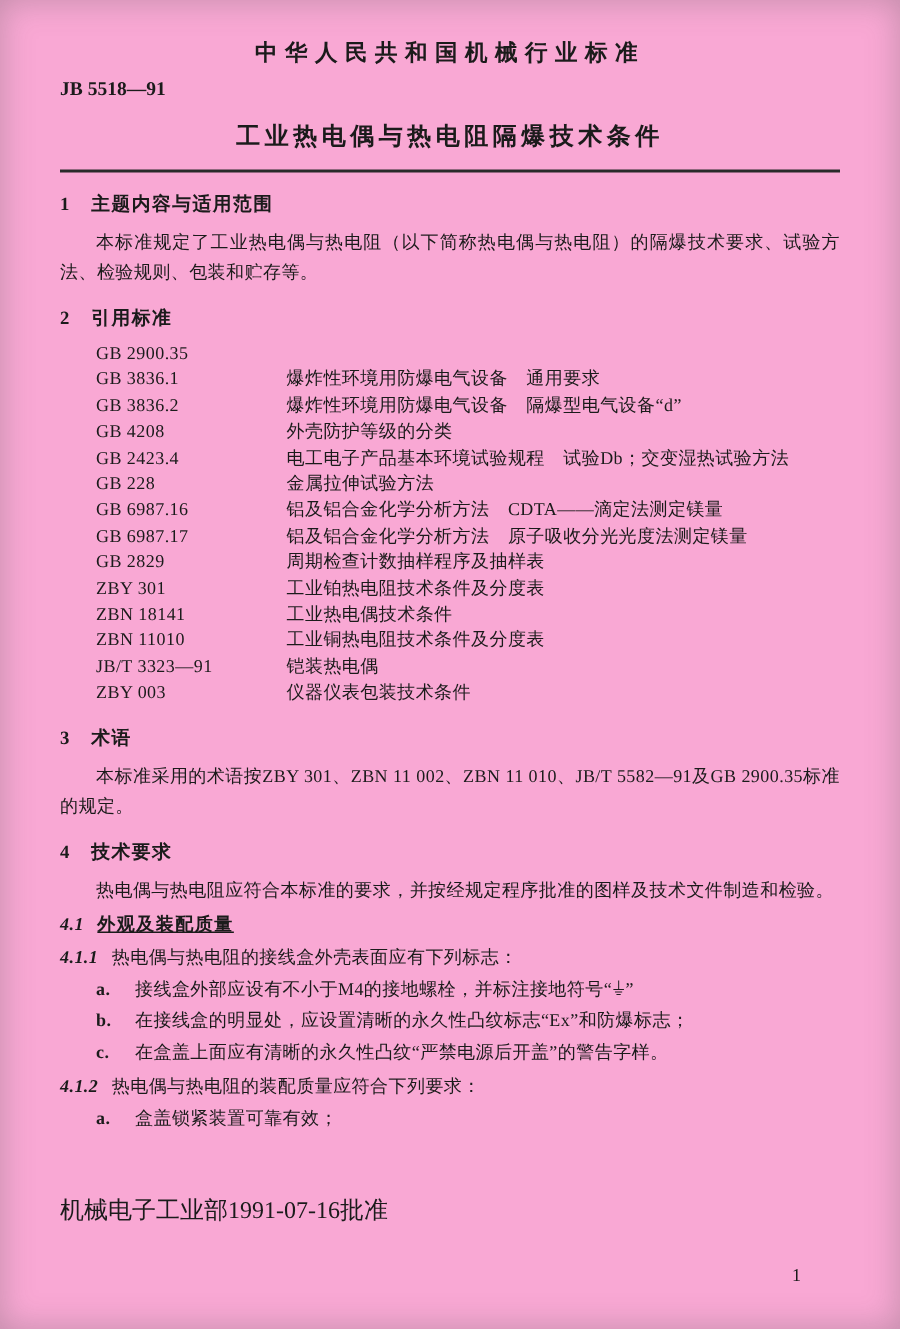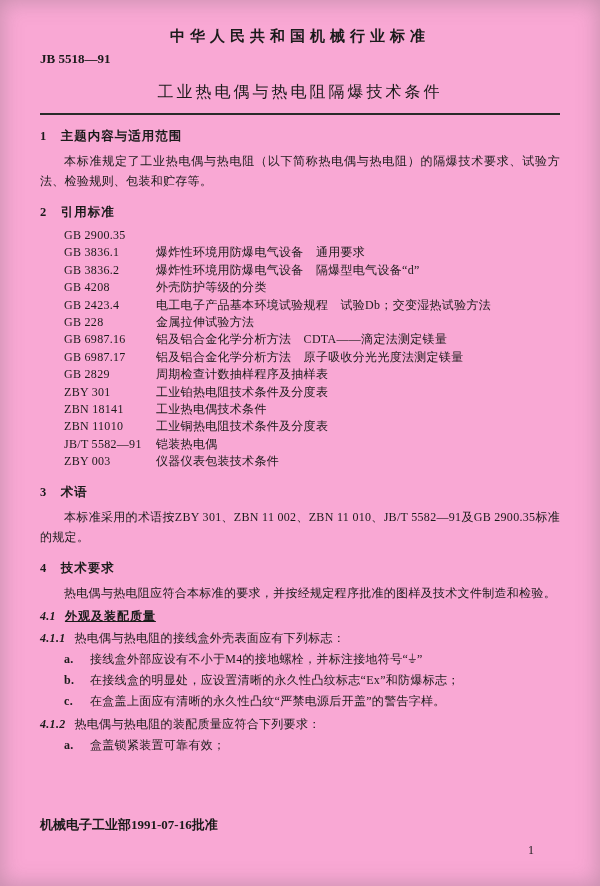--- a/index.html
+++ b/index.html
@@ -28,21 +28,21 @@
   .std-no {
     text-align: left;
     font-weight: bold;
     font-size: 13px;
     padding-right: 20px;
     margin-top: 4px;
     line-height: 17px;
   }
   .doc-title {
     text-align: center;
-    font-weight: normal;
+    font-weight: bold;
     font-size: 16px;
     letter-spacing: 3px;
     margin-top: 14px;
     line-height: 22px;
   }
   .rule {
     margin-top: 10px;
     height: 0;
     border-bottom: 2.5px solid #2a2a2a;
   }
@@ -61,20 +61,21 @@
     margin-bottom: 3px;
     letter-spacing: 0.3px;
   }
   .ref-list { margin: 6px 0 0 0; }
   .ref-row {
     display: flex;
     padding-left: 24px;
     font-size: 12px;
     line-height: 17.4px;
     letter-spacing: 0.3px;
+    gap: 35px;
   }
   .ref-code { width: 92px; flex-shrink: 0; }
   .ref-desc { flex: 1; }
   .clause {
     font-size: 12px;
     line-height: 18px;
     margin: 4px 0 2px 0;
     letter-spacing: 0.3px;
   }
   .clause-no { font-weight: bold; margin-right: 9px; font-style: italic; }
@@ -85,23 +86,23 @@
     font-size: 12px;
     line-height: 20px;
     margin-bottom: 1px;
     letter-spacing: 0.3px;
   }
   .item-label { width: 26px; flex-shrink: 0; font-weight: bold; }
   .item-text { flex: 1; }
   .approval {
     position: absolute;
     left: 40px;
-    bottom: 52px;
-    font-weight: bold;
-    font-size: 13px;
+    bottom: 68px;
+    font-weight: normal;
+    font-size: 16px;
   }
   .page-num {
     position: absolute;
     right: 66px;
     bottom: 28px;
     font-size: 12px;
   }
 </style>
 </head>
 <body>
@@ -160,21 +161,21 @@
     </div>
     <div class="ref-row">
       <span class="ref-code">ZBN 18141</span>
       <span class="ref-desc">工业热电偶技术条件</span>
     </div>
     <div class="ref-row">
       <span class="ref-code">ZBN 11010</span>
       <span class="ref-desc">工业铜热电阻技术条件及分度表</span>
     </div>
     <div class="ref-row">
-      <span class="ref-code">JB/T 5582—91</span>
+      <span class="ref-code">JB/T 3323—91</span>
       <span class="ref-desc">铠装热电偶</span>
     </div>
     <div class="ref-row">
       <span class="ref-code">ZBY 003</span>
       <span class="ref-desc">仪器仪表包装技术条件</span>
     </div>
   </div>
 
   <div class="sec-heading">3　术语</div>
   <p class="para">本标准采用的术语按ZBY 301、ZBN 11 002、ZBN 11 010、JB/T 5582—91及GB 2900.35标准的规定。</p>

